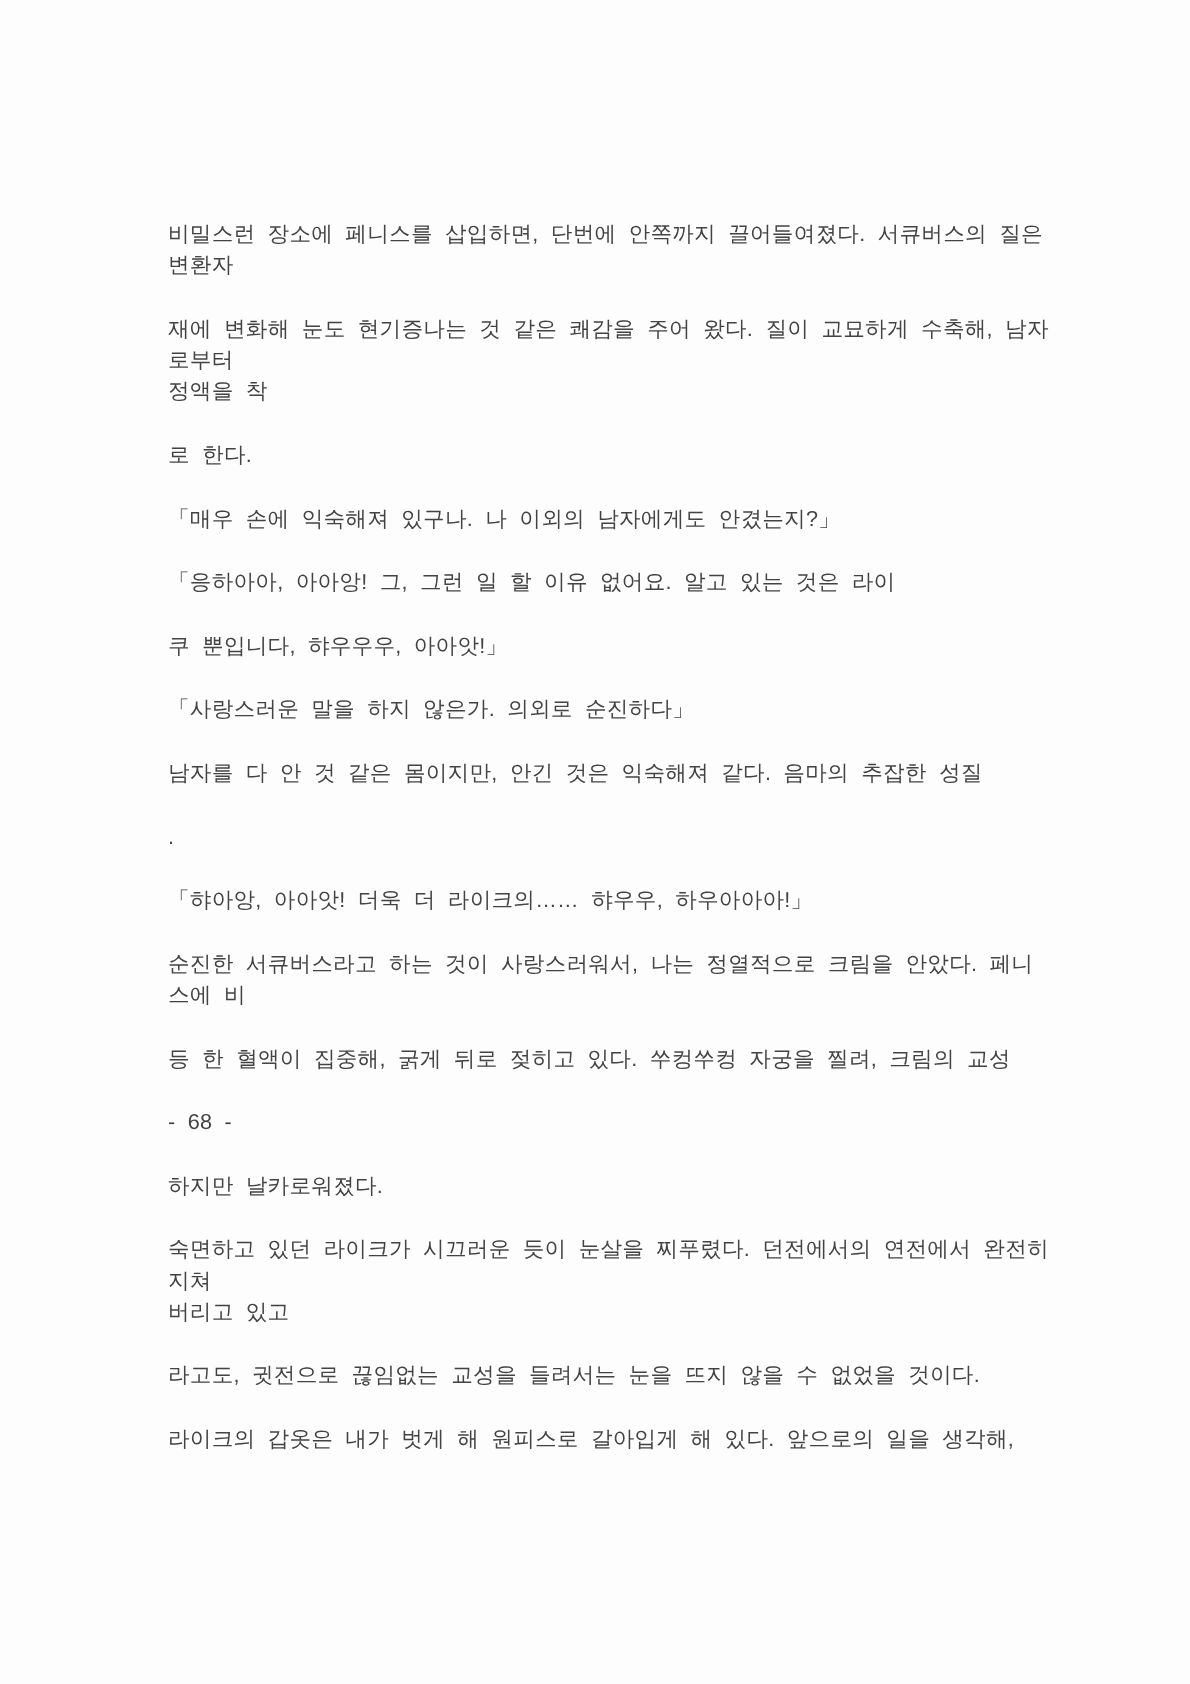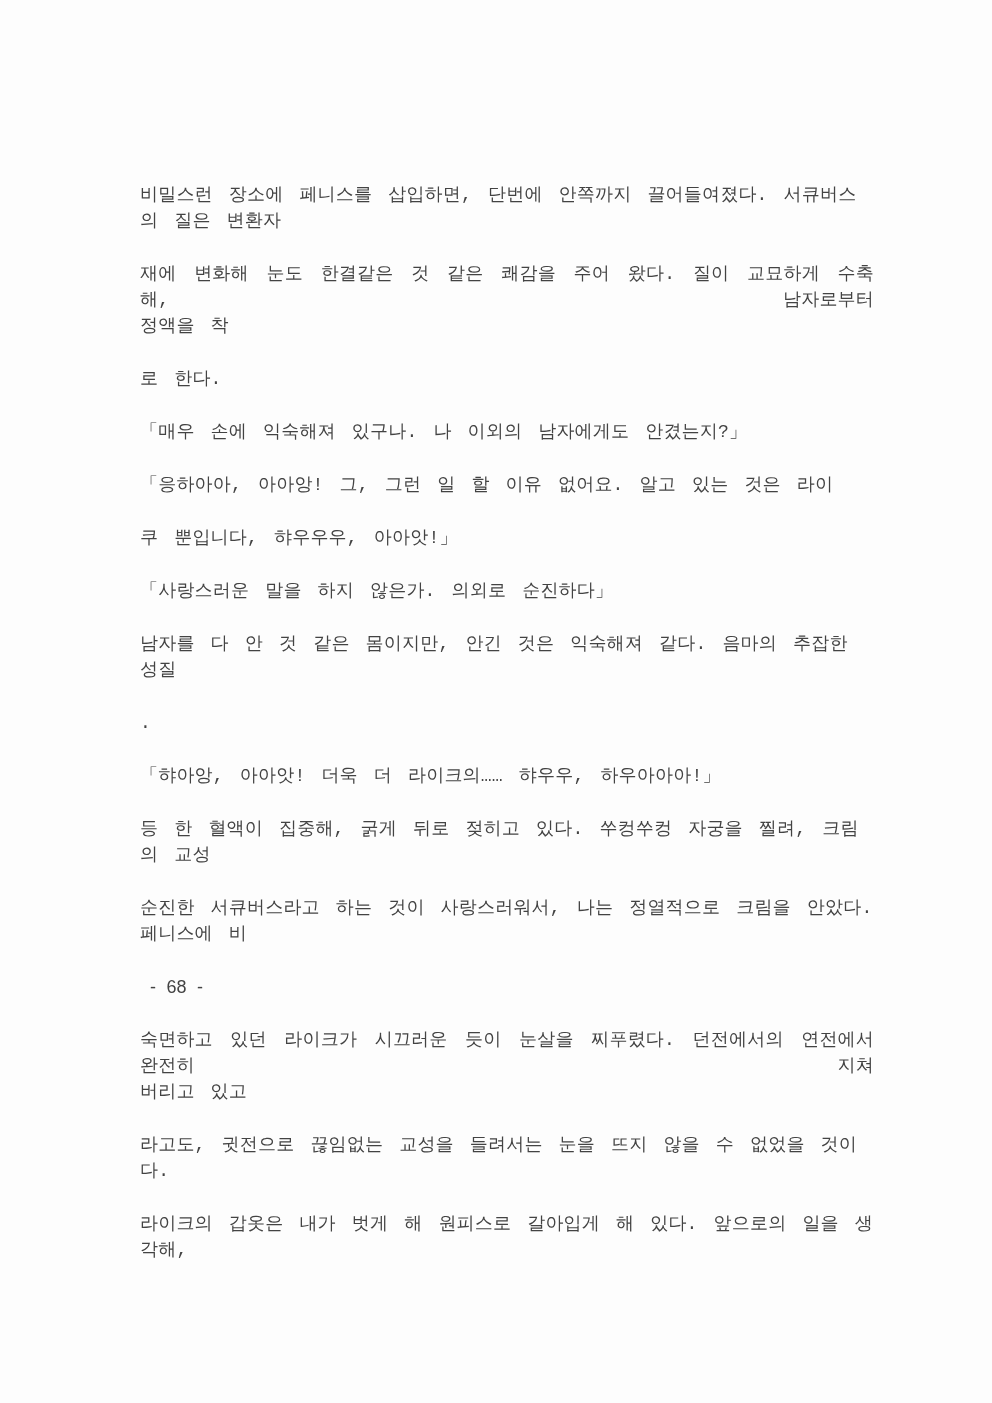--- a/index.html
+++ b/index.html
@@ -22,47 +22,46 @@
   }
   .doc-body {
     color: #434343;
     font-size: 18px;
     line-height: 26px;
     word-spacing: 5px;
     letter-spacing: 0.2px;
   }
   .paragraph {
     margin: 0 0 27px 0;
-    font-family: Liberation Mono, monospace;
   }
   
   .pline {
     text-align: justify;
     text-align-last: justify;
   }
   
   .pline.last {
     text-align: left;
     text-align-last: left;
   }
   .page-number-block {
-    margin: 0 0 27px 10px;
+    margin: 0 0 27px 0;
     text-align: left;
   }
 </style>
 </head>
 <body style="background: rgb(253, 253, 253);">
 
 <div class="page">
   <div class="doc-body" id="doc-body" style="color: rgb(67, 67, 67);">
       <div class="paragraph">
         <div class="pline last">비밀스런 장소에 페니스를 삽입하면, 단번에 안쪽까지 끌어들여졌다. 서큐버스의 질은 변환자</div>
       </div>
       <div class="paragraph">
-        <div class="pline">재에 변화해 눈도 한결같은 것 같은 쾌감을 주어 왔다. 질이 교묘하게 수축해, 남자로부터</div>
+        <div class="pline">재에 변화해 눈도 현기증나는 것 같은 쾌감을 주어 왔다. 질이 교묘하게 수축해, 남자로부터</div>
         <div class="pline last">정액을 착</div>
       </div>
       <div class="paragraph">
         <div class="pline last">로 한다.</div>
       </div>
       <div class="paragraph">
         <div class="pline last">「매우 손에 익숙해져 있구나. 나 이외의 남자에게도 안겼는지?」</div>
       </div>
       <div class="paragraph">
         <div class="pline last">「응하아아, 아아앙! 그, 그런 일 할 이유 없어요. 알고 있는 것은 라이</div>
@@ -76,27 +75,30 @@
       <div class="paragraph">
         <div class="pline last">남자를 다 안 것 같은 몸이지만, 안긴 것은 익숙해져 같다. 음마의 추잡한 성질</div>
       </div>
       <div class="paragraph">
         <div class="pline last">.</div>
       </div>
       <div class="paragraph">
         <div class="pline last">「햐아앙, 아아앗! 더욱 더 라이크의…… 햐우우, 하우아아아!」</div>
       </div>
       <div class="paragraph">
-        <div class="pline last">등 한 혈액이 집중해, 굵게 뒤로 젖히고 있다. 쑤컹쑤컹 자궁을 찔려, 크림의 교성</div>
+        <div class="pline last">순진한 서큐버스라고 하는 것이 사랑스러워서, 나는 정열적으로 크림을 안았다. 페니스에 비</div>
       </div>
       <div class="paragraph">
-        <div class="pline last">순진한 서큐버스라고 하는 것이 사랑스러워서, 나는 정열적으로 크림을 안았다. 페니스에 비</div>
+        <div class="pline last">등 한 혈액이 집중해, 굵게 뒤로 젖히고 있다. 쑤컹쑤컹 자궁을 찔려, 크림의 교성</div>
       </div>
       <div class="page-number-block">
         <div class="pline last">- 68 -</div>
+      </div>
+      <div class="paragraph">
+        <div class="pline last">하지만 날카로워졌다.</div>
       </div>
       <div class="paragraph">
         <div class="pline">숙면하고 있던 라이크가 시끄러운 듯이 눈살을 찌푸렸다. 던전에서의 연전에서 완전히 지쳐</div>
         <div class="pline last">버리고 있고</div>
       </div>
       <div class="paragraph">
         <div class="pline last">라고도, 귓전으로 끊임없는 교성을 들려서는 눈을 뜨지 않을 수 없었을 것이다.</div>
       </div>
       <div class="paragraph">
         <div class="pline last">라이크의 갑옷은 내가 벗게 해 원피스로 갈아입게 해 있다. 앞으로의 일을 생각해,</div>

